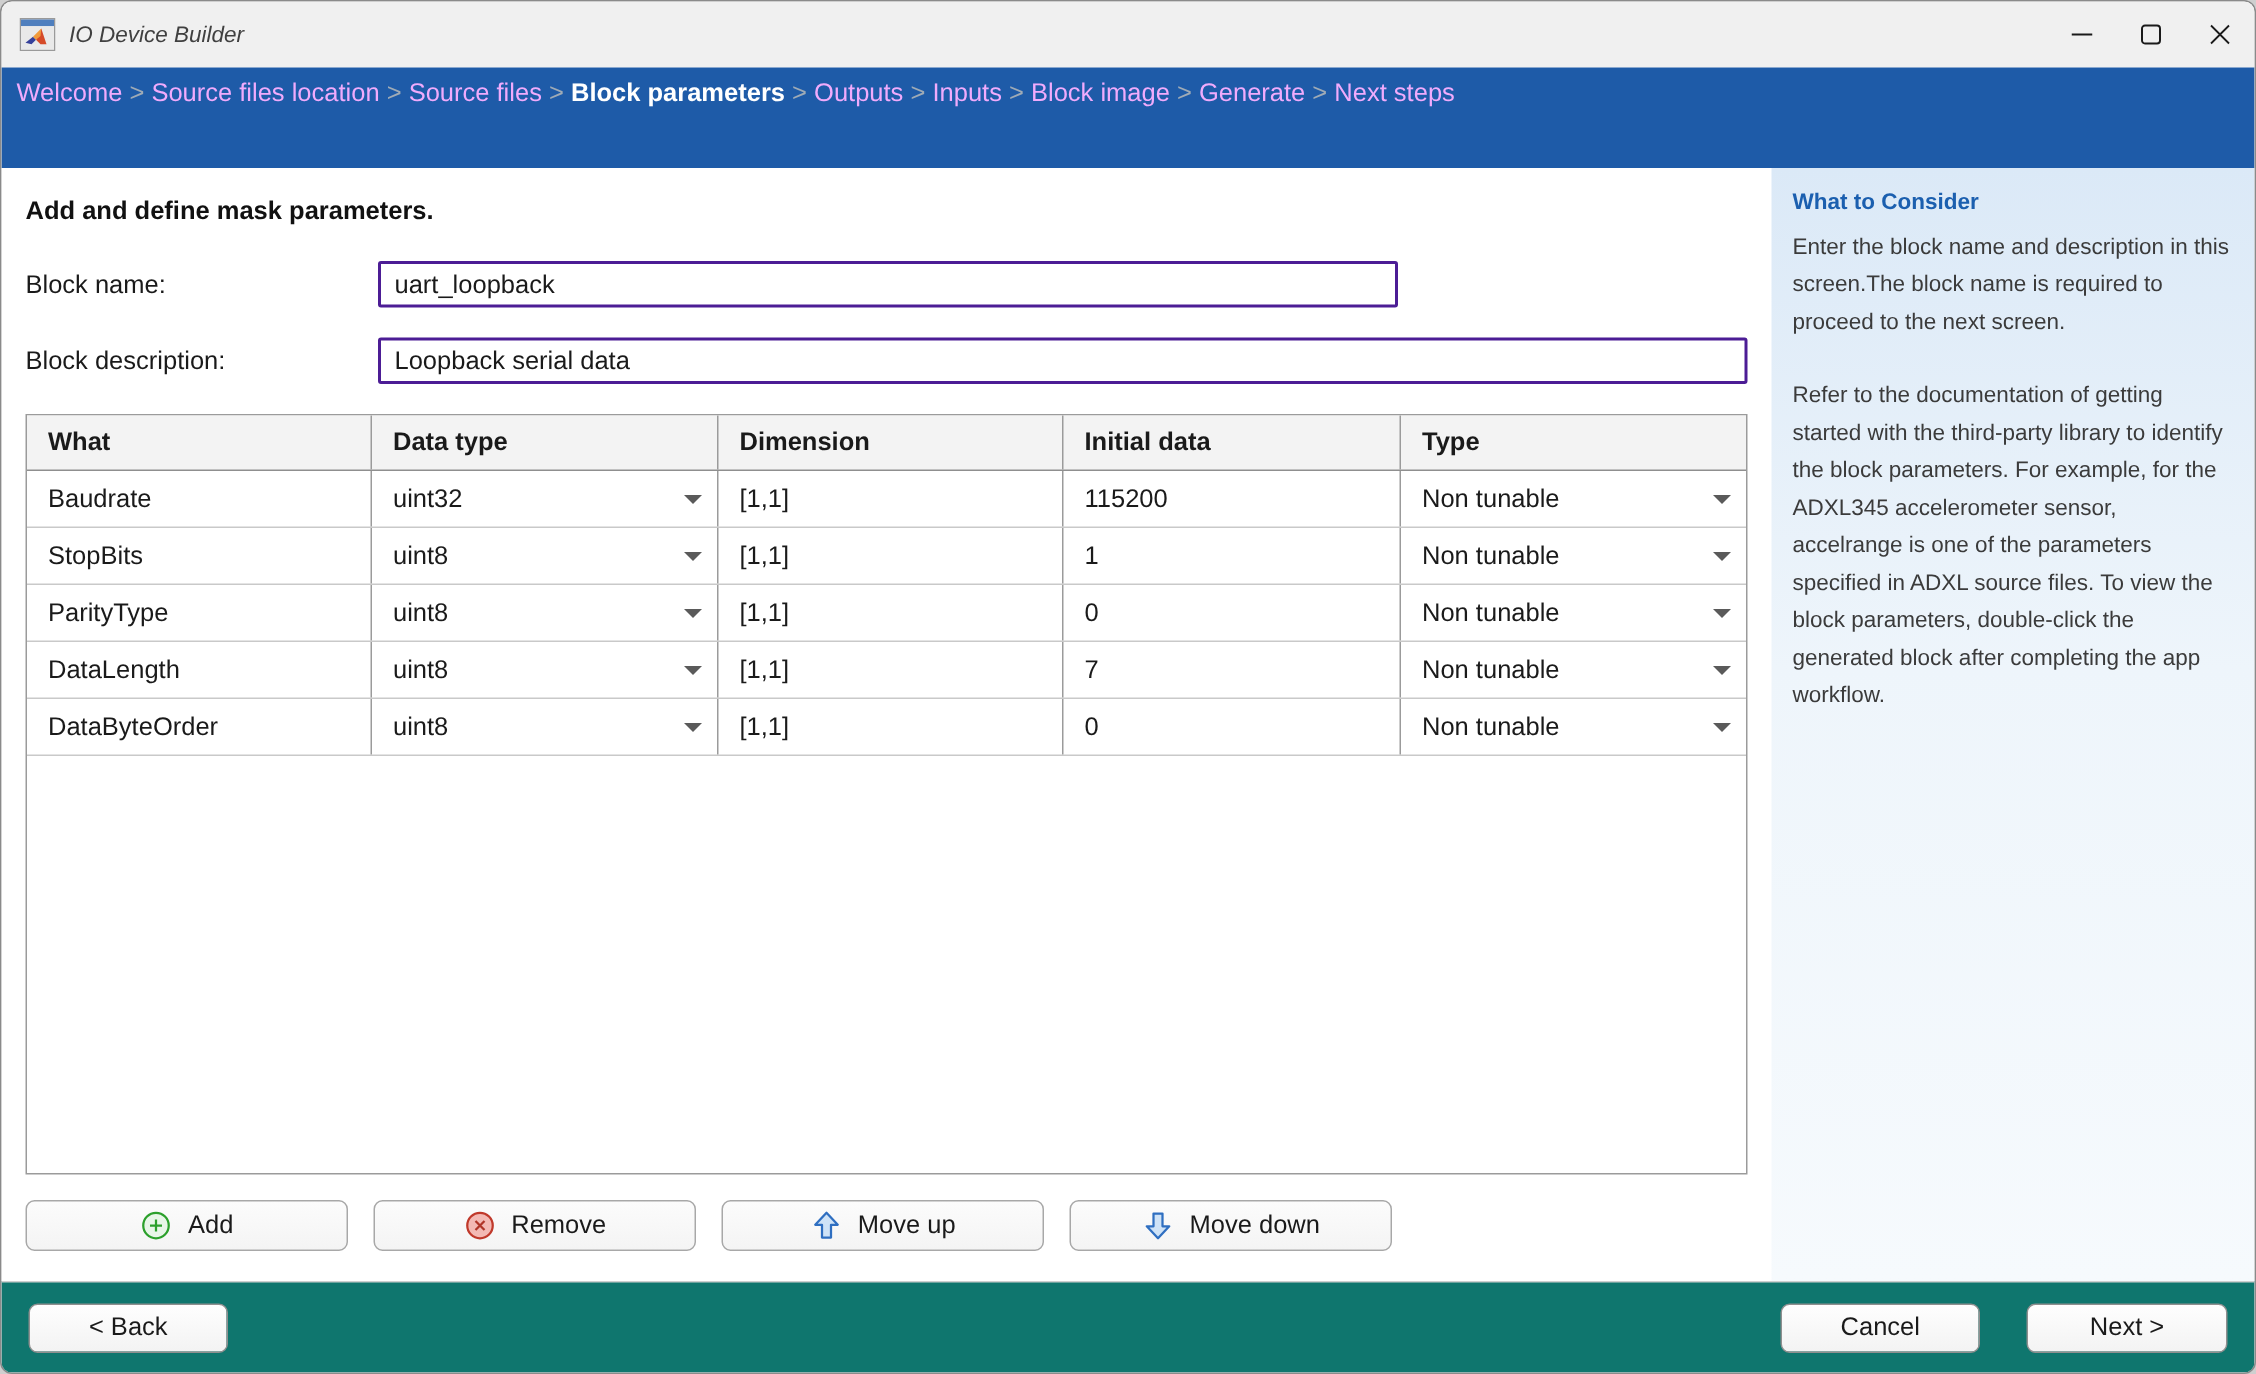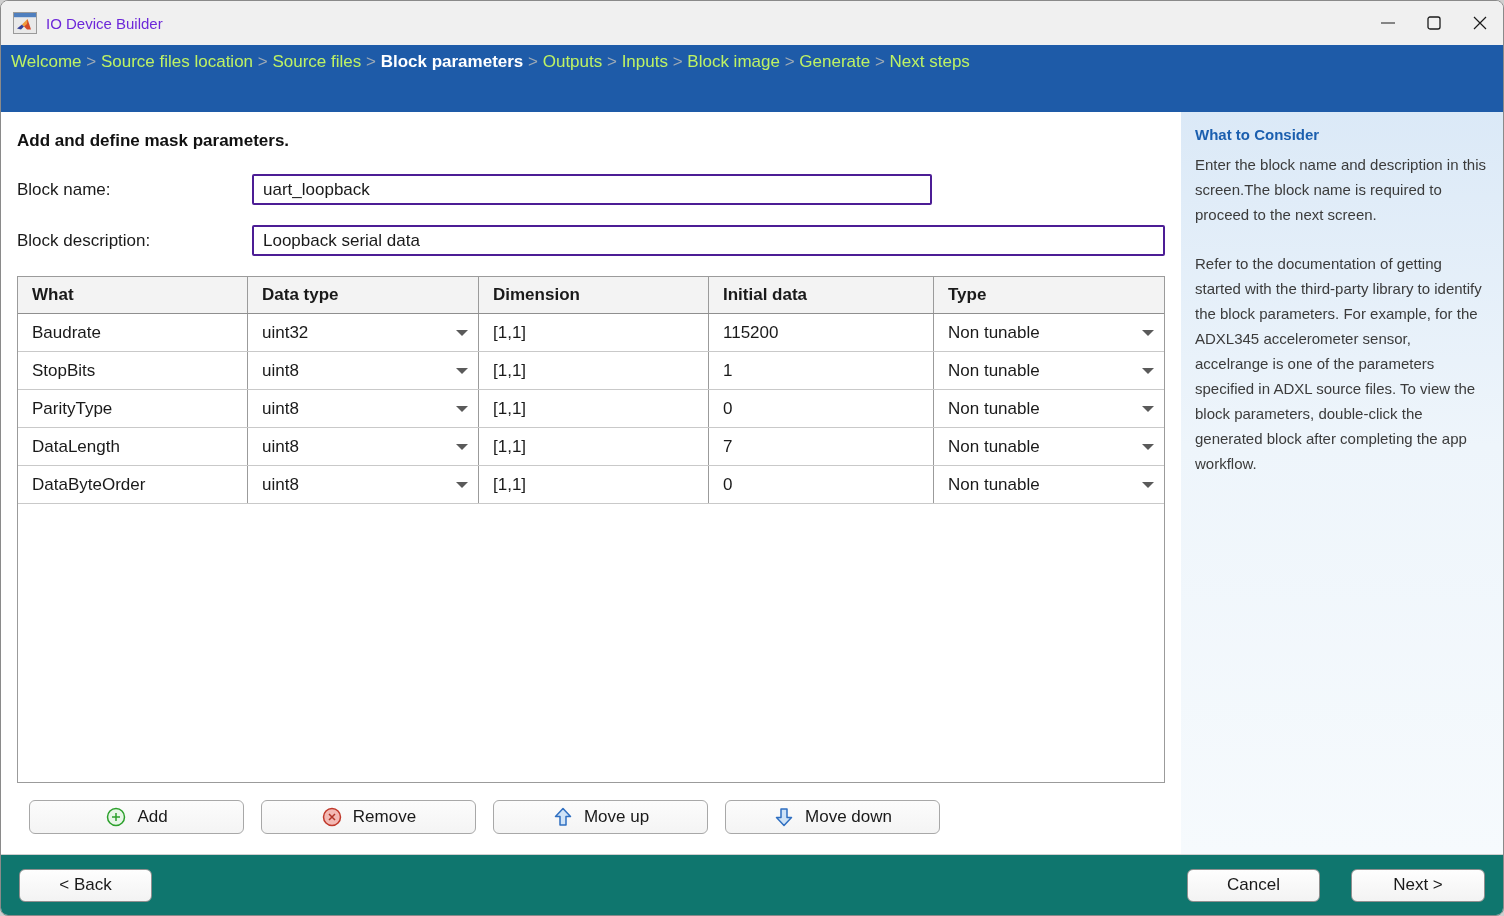--- a/index.html
+++ b/index.html
@@ -14,31 +14,31 @@
   }
 
   
   .titlebar {
     height: 44px; flex: 0 0 44px;
     background: #f0f0f0;
     display: flex; align-items: center;
     padding-left: 12px;
   }
   .titlebar .app-icon { width: 24px; height: 22px; display: flex; }
-  .titlebar .title-text { font-size: 15px; color: #6d28d9; margin-left: 9px; }
+  .titlebar .title-text { font-size: 15px; color: #404040; margin-left: 9px; font-style: italic; }
   .win-controls { margin-left: auto; display: flex; height: 100%; }
   .win-btn { width: 46px; height: 100%; display: flex; align-items: center; justify-content: center; cursor: default; }
 
   
   .nav {
     height: 67px; flex: 0 0 67px;
     background: #1e5ba8;
     padding: 7px 0 0 10px;
   }
-  .crumb { font-size: 17px; color: #bef264; white-space: nowrap; }
+  .crumb { font-size: 17px; color: #f0abfc; white-space: nowrap; }
   .crumb.active { color: #ffffff; font-weight: bold; text-align: right; }
   .crumb-sep { font-size: 17px; color: #9fabb6; }
 
   
   .content { flex: 1 1 auto; display: flex; min-height: 0; }
   .main { width: 1180px; flex: 0 0 1180px; background: #ffffff; padding: 0 16px; overflow: hidden; }
 
   .heading { margin-top: 19px; font-size: 17px; font-weight: bold; color: #111; }
 
   .form-row { display: flex; align-items: center; }
@@ -78,21 +78,21 @@
   .dd-arrow {
     margin-left: auto;
     width: 0; height: 0;
     border-left: 6px solid transparent;
     border-right: 6px solid transparent;
     border-top: 6px solid #5a5a5a;
   }
   .t-filler { flex: 1 1 auto; }
 
   
-  .table-actions { margin-top: 17px; display: flex; gap: 17px; margin-left: 12px; }
+  .table-actions { margin-top: 17px; display: flex; gap: 17px; }
   .action-btn {
     width: 215px; height: 34px;
     background: linear-gradient(#fcfcfc, #f4f4f4);
     border: 1px solid #a8a8a8; border-radius: 6px;
     font-family: "Liberation Sans", sans-serif;
     font-size: 17px; color: #1a1a1a;
     display: flex; align-items: center; justify-content: center; gap: 10px;
     cursor: default;
   }
 

